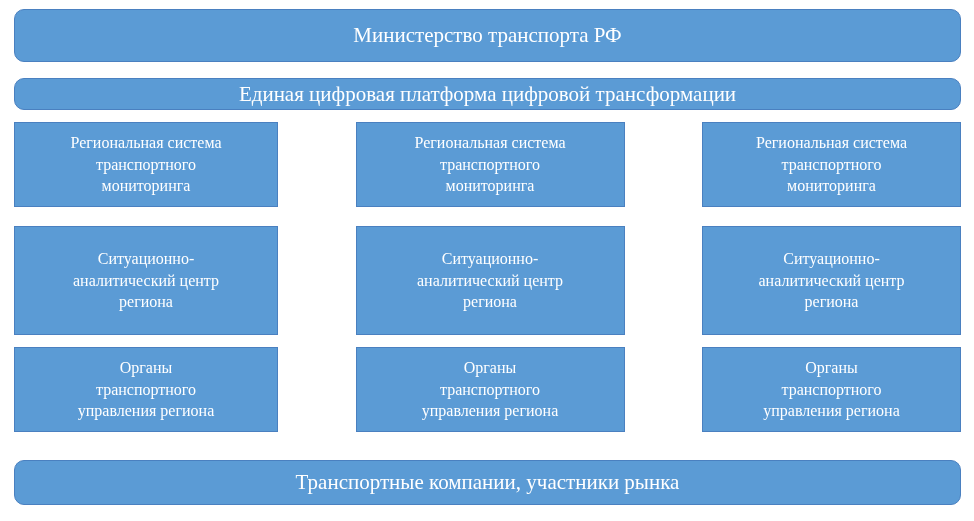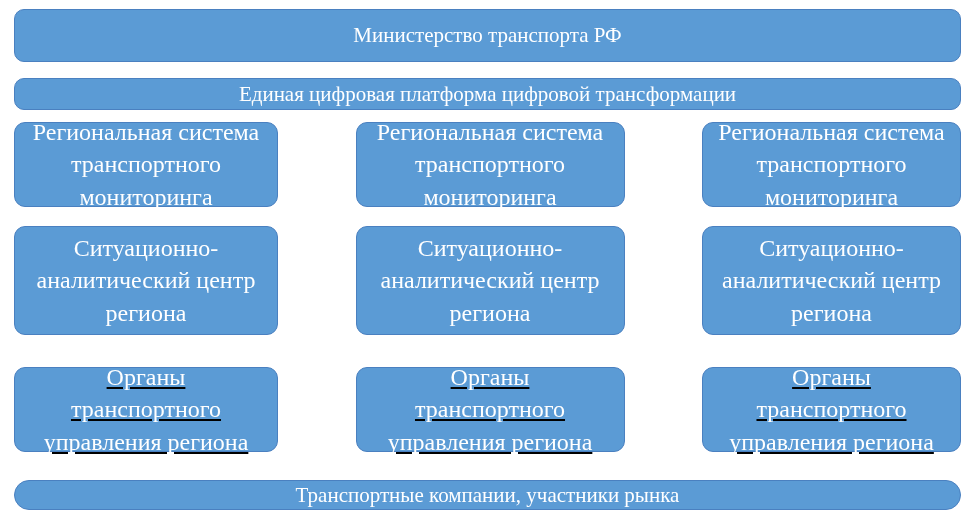--- a/index.html
+++ b/index.html
@@ -26,33 +26,33 @@
     display:flex;align-items:center;justify-content:center;
     text-align:center;
   }
   .bar{
     width:947px;
     border-radius:10px;
     font-size:21px;
   }
   .bar-ministry{height:53px;}
   .bar-platform{height:32px;margin-top:16px;}
-  .bar-market{height:30px;margin-top:28px;border-radius:16px;}
+  .bar-market{height:45px;margin-top:28px;}
   .row{
     width:947px;
     display:flex;
     justify-content:space-between;
   }
   .row-1{margin-top:12px;}
   .row-2{margin-top:19px;}
-  .row-3{margin-top:32px;text-decoration:underline;}
+  .row-3{margin-top:12px;}
   .cell{
     width:264px;height:85px;
-    border-radius:11px;
-    font-size:24px;
+    border-radius:0;
+    font-size:16px;
     line-height:1.35;
   }
   .cell-mid{width:269px;}
   .cell-right{width:259px;}
   .row-2 .cell{height:109px;}
   .pre{white-space:pre-line;}
 </style>
 </head>
 <body>
 

